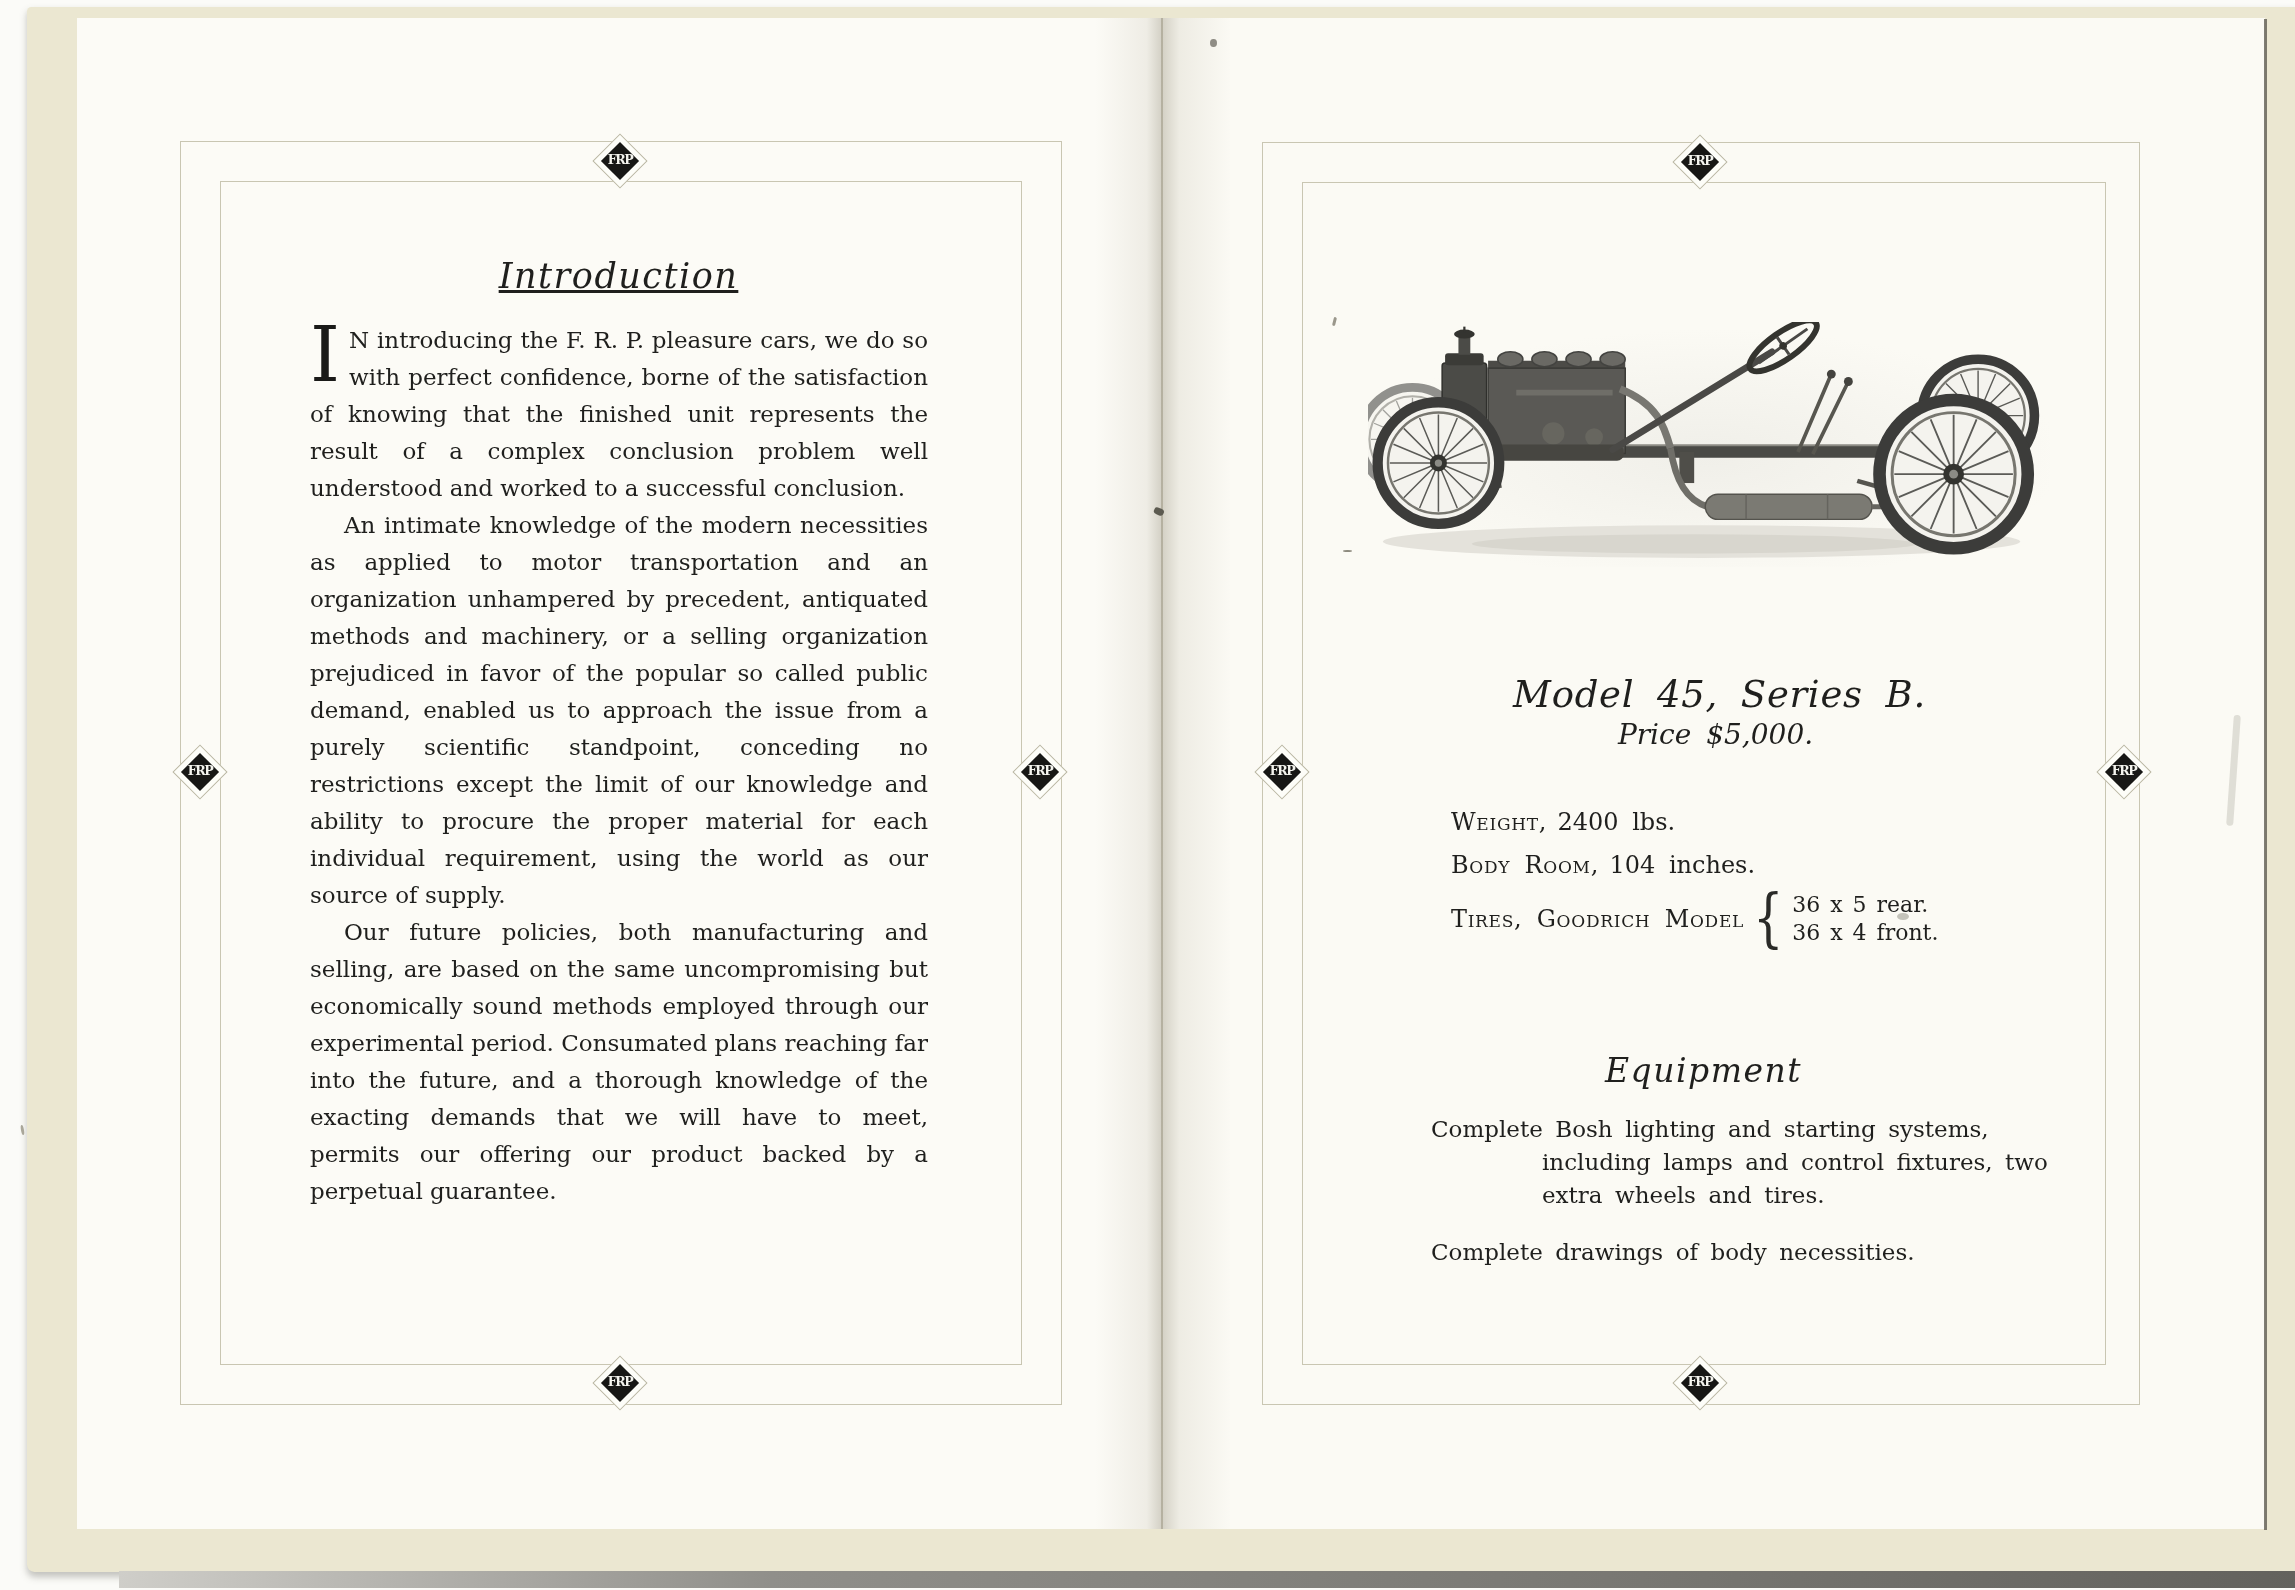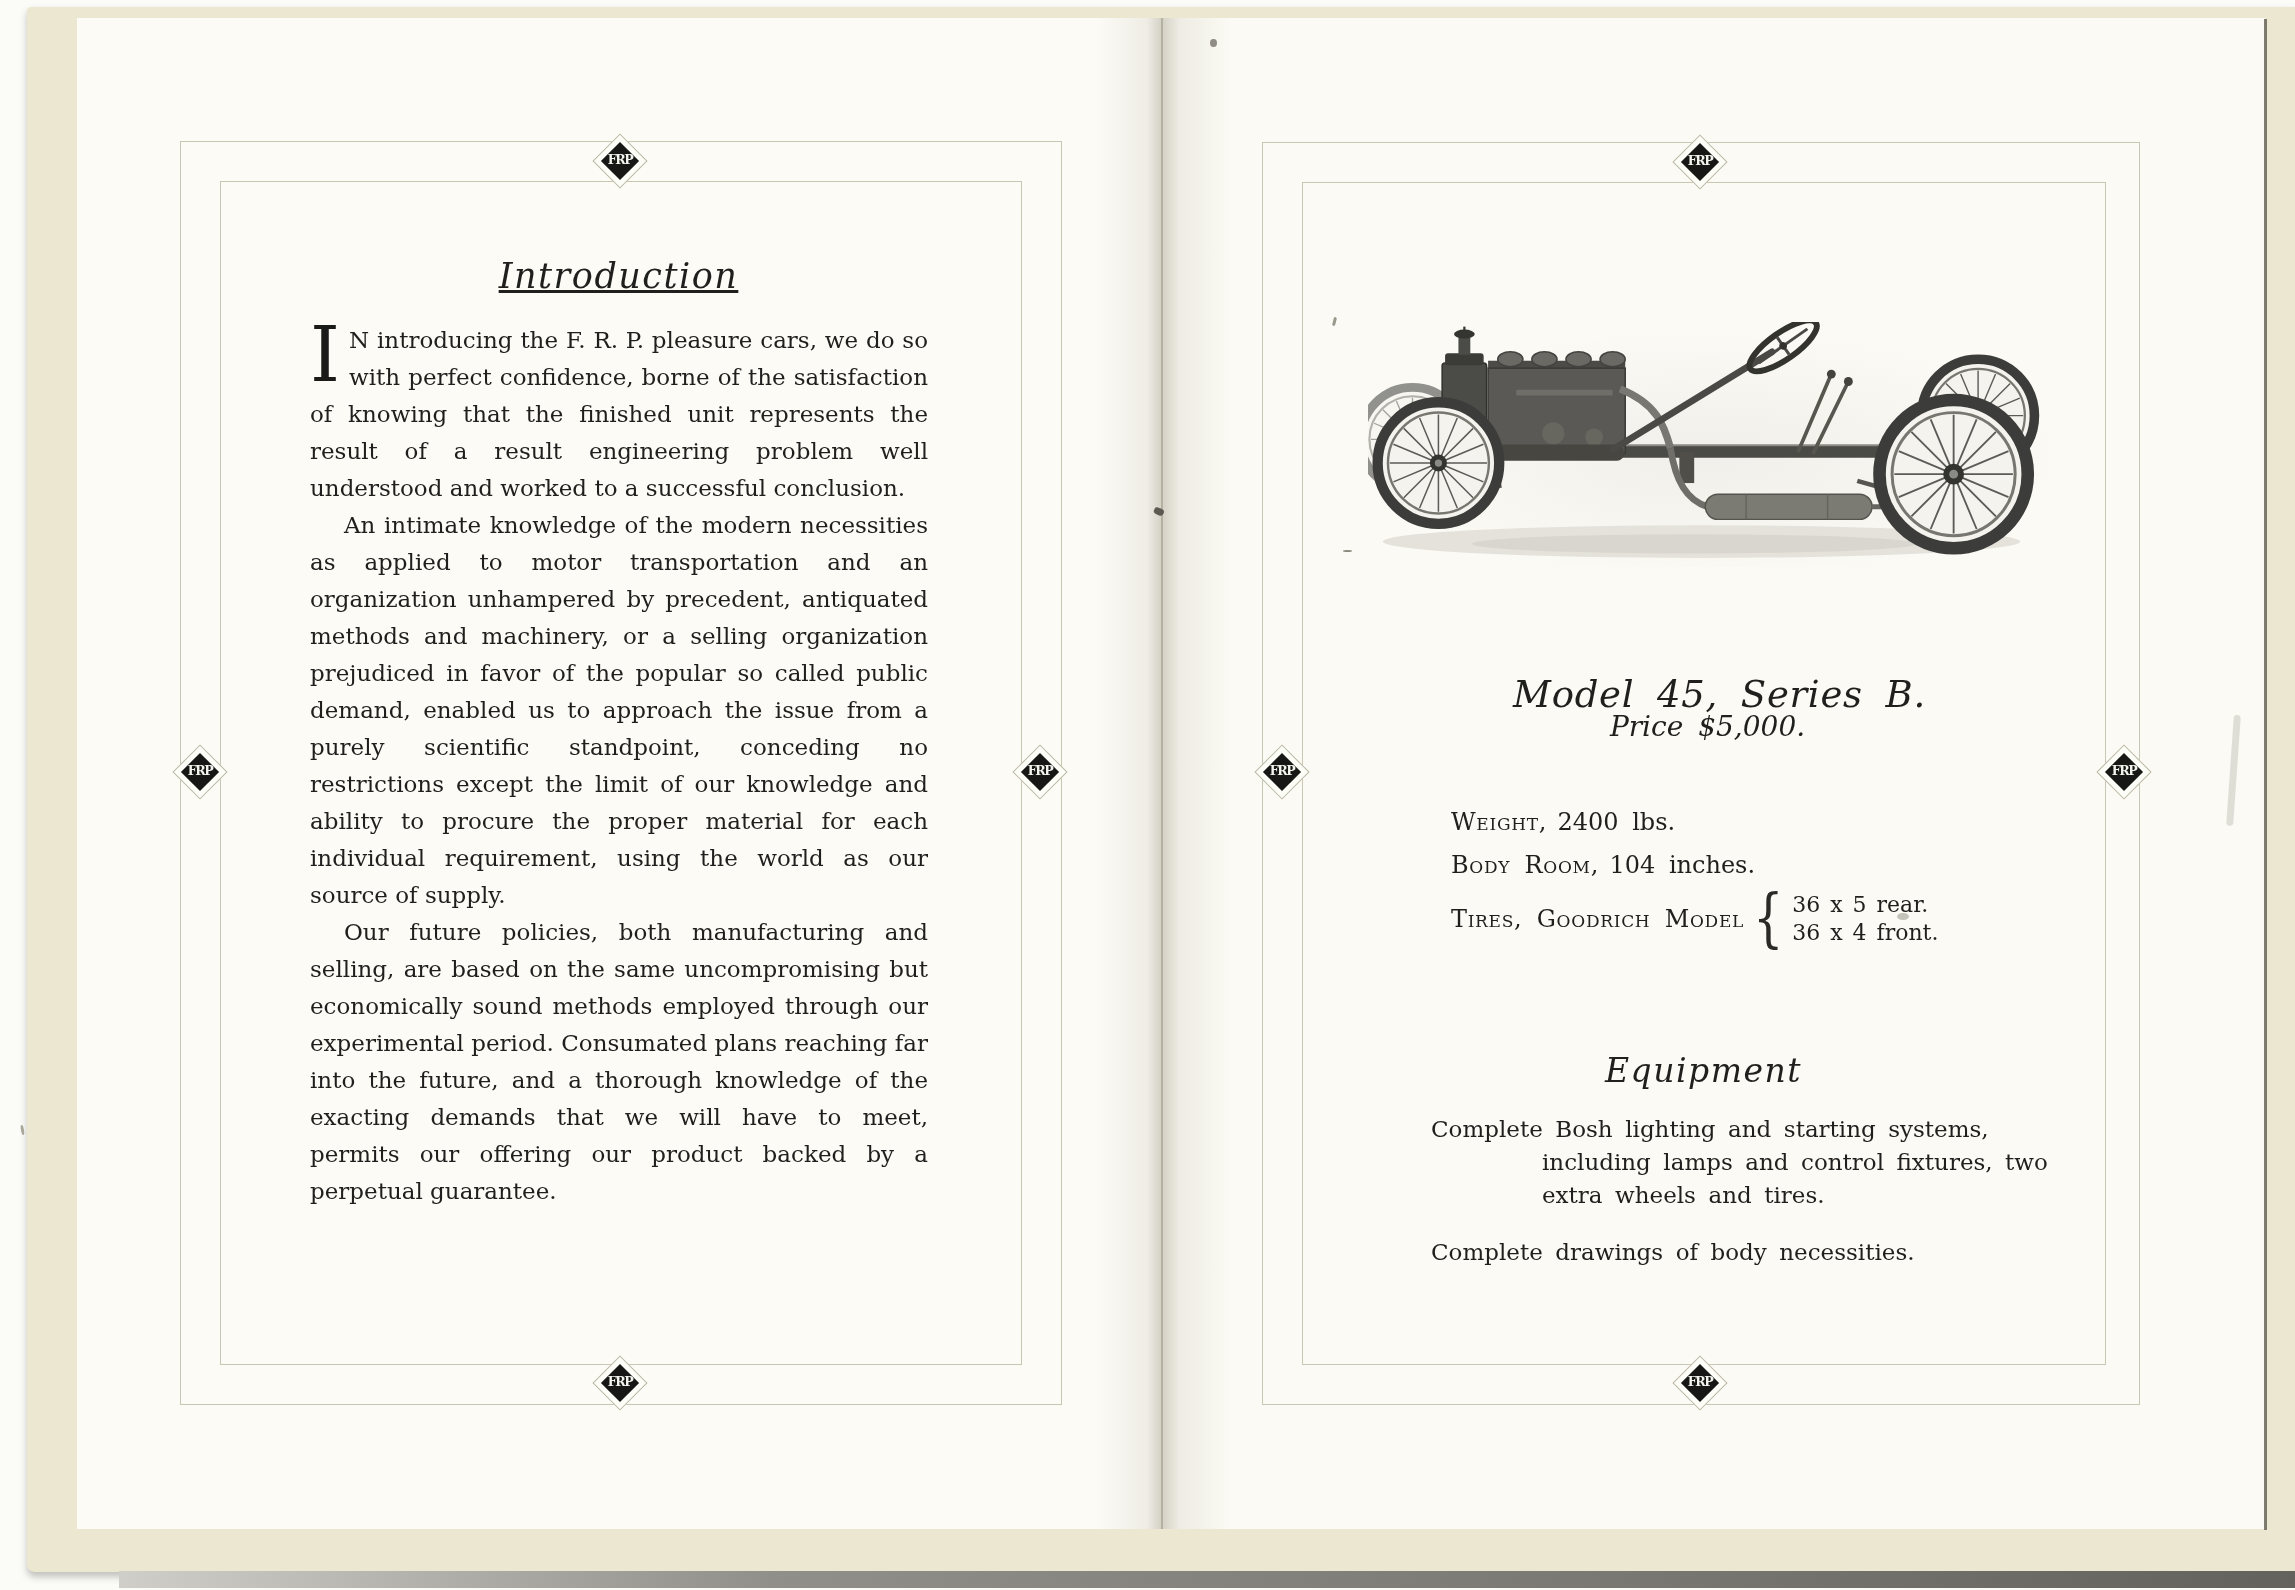--- a/index.html
+++ b/index.html
@@ -42,21 +42,21 @@
          font-style:italic;font-weight:normal;font-size:35px;letter-spacing:1.5px;text-decoration:underline;}
   .body-text{position:absolute;left:310px;top:322px;width:618px;font-size:23px;line-height:37px;
          text-align:justify;}
   .body-text p{margin:0;}
   .body-text p.indented{text-indent:34px;}
   .dropcap{float:left;font-size:76px;line-height:58px;padding:4.4px 9px 0 0;color:#1a1a18;}
 
   
   .model-heading{position:absolute;left:1266px;top:657px;width:875px;margin:16px;text-align:center;
          font-style:italic;font-weight:normal;font-size:37px;word-spacing:10.4px;letter-spacing:0.7px;}
-  .price-line{position:absolute;left:1266px;top:706px;width:875px;margin:4px;text-align:center;
+  .price-line{position:absolute;left:1266px;top:706px;width:875px;margin:12px;text-align:center;
          font-style:italic;font-weight:normal;font-size:28px;word-spacing:6px;}
   .specs{position:absolute;left:1451px;top:800px;width:667px;font-size:24px;}
   .spec-row{display:flex;align-items:center;height:43px;word-spacing:6px;}
   .spec-row.tires{height:65px;}
   .sc{font-variant-caps:small-caps;letter-spacing:0.7px;}
   .spec-value{margin-left:10.4px;}
   .tire-brace{font-size:64px;font-weight:200;line-height:59px;margin:0 3px 0 4.4px;transform:scaleX(.75);color:#2a2a27;}
   .tire-stack{font-size:22px;line-height:27.4px;word-spacing:3px;}
   .equip-heading{position:absolute;left:1266px;top:1051px;width:875px;margin:0;text-align:center;
          font-style:italic;font-weight:normal;font-size:33px;letter-spacing:1.5px;}
@@ -131,21 +131,21 @@
       </div>
     </div>
   <div class="badge" style="left:2124px;top:772px">
       <div class="badge-core">
         <span>FRP</span>
       </div>
     </div>
 
   <h1 class="intro-heading">Introduction</h1>
   <div class="body-text">
-    <p><span class="dropcap">I</span><span>N introducing the F. R. P. pleasure cars, we do so with perfect confidence, borne of the satisfaction of knowing that the finished unit represents the result of a result engineering problem well understood and worked to a successful conclusion.</span></p>
+    <p><span class="dropcap">I</span><span>N introducing the F. R. P. pleasure cars, we do so with perfect confidence, borne of the satisfaction of knowing that the finished unit represents the result of a complex conclusion problem well understood and worked to a successful conclusion.</span></p>
     <p class="indented">An intimate knowledge of the modern necessities as applied to motor transportation and an organization unhampered by precedent, antiquated methods and machinery, or a selling organization prejudiced in favor of the popular so called public demand, enabled us to approach the issue from a purely scientific standpoint, conceding no restrictions except the limit of our knowledge and ability to procure the proper material for each individual requirement, using the world as our source of supply.</p>
     <p class="indented">Our future policies, both manufacturing and selling, are based on the same uncompromising but economically sound methods employed through our experimental period. Consumated plans reaching far into the future, and a thorough knowledge of the exacting demands that we will have to meet, permits our offering our product backed by a perpetual guarantee.</p>
   </div>
 
   <svg class="chassis" viewBox="0 0 920 330" xmlns="http://www.w3.org/2000/svg">
     <defs>
       <radialGradient id="wash" cx="50%" cy="55%" r="65%">
         <stop offset="0%" stop-color="#f0efe9"></stop>
           <stop offset="80%" stop-color="#f0efe9" stop-opacity="0"></stop>
       </radialGradient>

